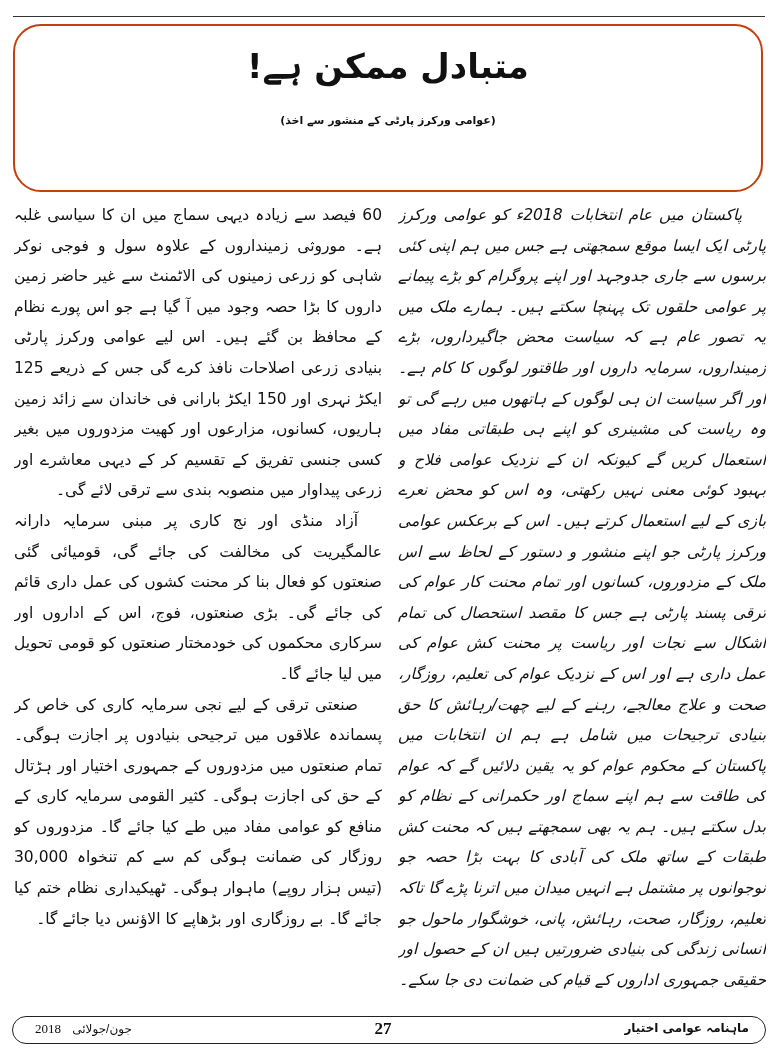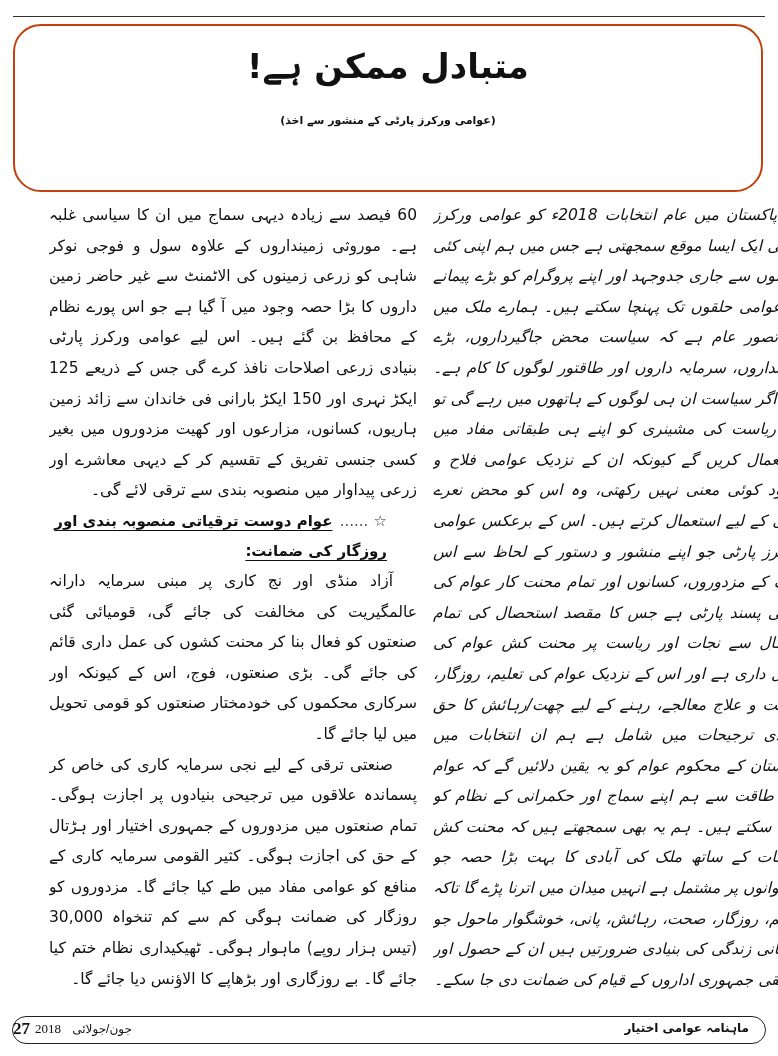--- a/index.html
+++ b/index.html
@@ -64,21 +64,20 @@
     }
     .col {
       position: absolute;
       top: 200px;
       height: 800px;
       direction: rtl;
       text-align: justify;
       font-size: 15.5px;
       line-height: 30.6px;
       overflow: hidden;
-      margin-left: 35px;
     }
     .col-right {
       left: 398px;
       width: 368px;
       font-style: italic;
     }
     .col-left {
       left: 14px;
       width: 368px;
     }
@@ -132,21 +131,21 @@
       top: 4px;
       direction: rtl;
       font-size: 12px;
       font-weight: bold;
     }
     .footer-page {
       position: absolute;
       left: 0;
       right: 12px;
       top: 2px;
-      text-align: left;
+      text-align: center;
       font-family: "Liberation Serif", serif;
       font-size: 17px;
       font-weight: bold;
     }
     .footer-date {
       position: absolute;
       left: 22px;
       top: 4px;
       font-family: "Liberation Serif", serif;
       font-size: 13px;
@@ -172,26 +171,21 @@
 </div>
 
 <div class="col col-right">
   <p class="indent">پاکستان میں عام انتخابات 2018ء کو عوامی ورکرز پارٹی ایک ایسا موقع سمجھتی ہے جس میں ہم اپنی کئی برسوں سے جاری جدوجہد اور اپنے پروگرام کو بڑے پیمانے پر عوامی حلقوں تک پہنچا سکتے ہیں۔ ہمارے ملک میں یہ تصور عام ہے کہ سیاست محض جاگیرداروں، بڑے زمینداروں، سرمایہ داروں اور طاقتور لوگوں کا کام ہے۔ اور اگر سیاست ان ہی لوگوں کے ہاتھوں میں رہے گی تو وہ ریاست کی مشینری کو اپنے ہی طبقاتی مفاد میں استعمال کریں گے کیونکہ ان کے نزدیک عوامی فلاح و بہبود کوئی معنی نہیں رکھتی، وہ اس کو محض نعرے بازی کے لیے استعمال کرتے ہیں۔ اس کے برعکس عوامی ورکرز پارٹی جو اپنے منشور و دستور کے لحاظ سے اس ملک کے مزدوروں، کسانوں اور تمام محنت کار عوام کی ترقی پسند پارٹی ہے جس کا مقصد استحصال کی تمام اشکال سے نجات اور ریاست پر محنت کش عوام کی عمل داری ہے اور اس کے نزدیک عوام کی تعلیم، روزگار، صحت و علاج معالجے، رہنے کے لیے چھت/رہائش کا حق بنیادی ترجیحات میں شامل ہے ہم ان انتخابات میں پاکستان کے محکوم عوام کو یہ یقین دلائیں گے کہ عوام کی طاقت سے ہم اپنے سماج اور حکمرانی کے نظام کو بدل سکتے ہیں۔ ہم یہ بھی سمجھتے ہیں کہ محنت کش طبقات کے ساتھ ملک کی آبادی کا بہت بڑا حصہ جو نوجوانوں پر مشتمل ہے انہیں میدان میں اترنا پڑے گا تاکہ تعلیم، روزگار، صحت، رہائش، پانی، خوشگوار ماحول جو انسانی زندگی کی بنیادی ضرورتیں ہیں ان کے حصول اور حقیقی جمہوری اداروں کے قیام کی ضمانت دی جا سکے۔</p>
   <p class="heading-center">تبدیلی و متبادل کیا ہے؟</p>
 
 </div>
 
 <div class="col col-left">
   <p>60 فیصد سے زیادہ دیہی سماج میں ان کا سیاسی غلبہ ہے۔ موروثی زمینداروں کے علاوہ سول و فوجی نوکر شاہی کو زرعی زمینوں کی الاٹمنٹ سے غیر حاضر زمین داروں کا بڑا حصہ وجود میں آ گیا ہے جو اس پورے نظام کے محافظ بن گئے ہیں۔ اس لیے عوامی ورکرز پارٹی بنیادی زرعی اصلاحات نافذ کرے گی جس کے ذریعے 125 ایکڑ نہری اور 150 ایکڑ بارانی فی خاندان سے زائد زمین ہاریوں، کسانوں، مزارعوں اور کھیت مزدوروں میں بغیر کسی جنسی تفریق کے تقسیم کر کے دیہی معاشرے اور زرعی پیداوار میں منصوبہ بندی سے ترقی لائے گی۔</p>
-  <div class="subhead">
-    <span class="star">☆</span>
-    <span class="dots">......</span>
-    <span class="text">عوام دوست ترقیاتی منصوبہ بندی اور روزگار کی ضمانت:</span>
-  </div>
-  <p class="indent">آزاد منڈی اور نج کاری پر مبنی سرمایہ دارانہ عالمگیریت کی مخالفت کی جائے گی، قومیائی گئی صنعتوں کو فعال بنا کر محنت کشوں کی عمل داری قائم کی جائے گی۔ بڑی صنعتوں، فوج، اس کے کیونکہ اور سرکاری محکموں کی خودمختار صنعتوں کو قومی تحویل میں لیا جائے گا۔</p>
+  <p class="indent">آزاد منڈی اور نج کاری پر مبنی سرمایہ دارانہ عالمگیریت کی مخالفت کی جائے گی، قومیائی گئی صنعتوں کو فعال بنا کر محنت کشوں کی عمل داری قائم کی جائے گی۔ بڑی صنعتوں، فوج، اس کے اداروں اور سرکاری محکموں کی خودمختار صنعتوں کو قومی تحویل میں لیا جائے گا۔</p>
   <p class="indent">صنعتی ترقی کے لیے نجی سرمایہ کاری کی خاص کر پسماندہ علاقوں میں ترجیحی بنیادوں پر اجازت ہوگی۔ تمام صنعتوں میں مزدوروں کے جمہوری اختیار اور ہڑتال کے حق کی اجازت ہوگی۔ کثیر القومی سرمایہ کاری کے منافع کو عوامی مفاد میں طے کیا جائے گا۔ مزدوروں کو روزگار کی ضمانت ہوگی کم سے کم تنخواہ 30,000 (تیس ہزار روپے) ماہوار ہوگی۔ ٹھیکیداری نظام ختم کیا جائے گا۔ بے روزگاری اور بڑھاپے کا الاؤنس دیا جائے گا۔</p>
   <div class="subhead">
     
     
     
   </div>
 
 </div>
 
 <div class="footer-box">

